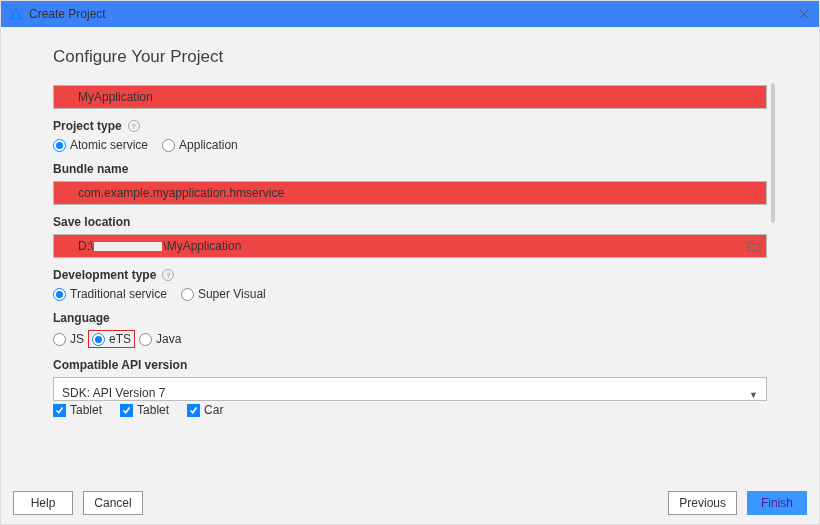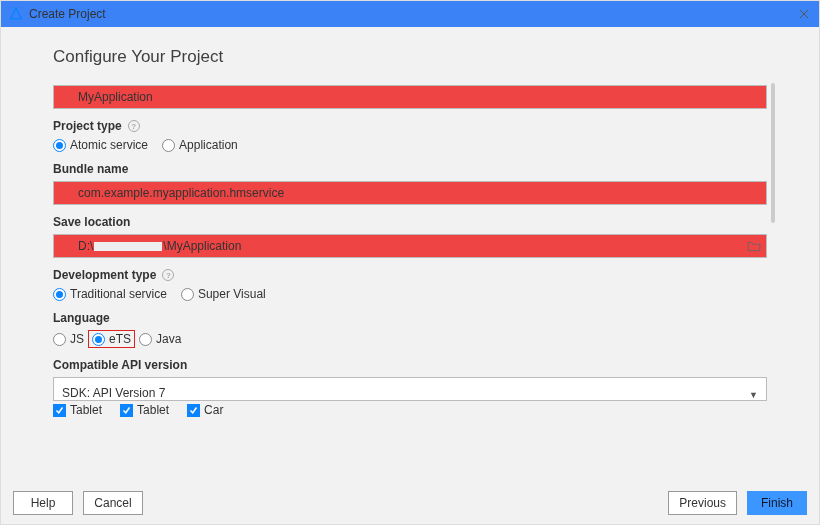--- a/index.html
+++ b/index.html
@@ -24,21 +24,21 @@
   .check { display: flex; align-items: center; gap: 4px; font-size: 12px; color: #333; cursor: pointer; margin-right: 14px; }
   .check-box { width: 13px; height: 13px; border: 1px solid #0a84ff; background: #0a84ff; display: flex; align-items: center; justify-content: center; }
   .check-box svg { width: 9px; height: 9px; }
   .select { width: 100%; height: 24px; border: 1px solid #bbb; background: #fff; font-size: 12px; padding: 0 8px; color: #333; display: flex; align-items: flex-end; justify-content: space-between; cursor: pointer; }
   .select .arrow { font-size: 9px; color: #555; }
   .highlight-box { border: 1.5px solid #d22; padding: 1px 3px; display: inline-flex; align-items: center; gap: 4px; }
   .scroll-indicator { position: absolute; right: 44px; top: 56px; width: 4px; height: 140px; background: #ccc; border-radius: 2px; }
   .footer { position: absolute; bottom: 0; left: 0; right: 0; height: 42px; display: flex; align-items: center; padding: 0 12px; background: #f2f2f2; gap: 10px; }
   .footer .spacer { flex: 1; }
   .btn { min-width: 60px; height: 24px; border: 1px solid #999; background: #fff; font-size: 12px; color: #333; cursor: pointer; padding: 0 10px; }
-  .btn.primary { background: #3b97ff; border-color: #3b97ff; color: #0f172a; }
+  .btn.primary { background: #3b97ff; border-color: #3b97ff; color: #4c1d95; }
   .masked { display: inline-block; width: 68px; height: 9px; background: #eee; vertical-align: middle; margin: 0 1px; }
 </style>
 </head>
 <body>
 
 <div class="titlebar">
   <svg class="logo" viewBox="0 0 24 24">
       <path fill="none" stroke="#0a84ff" stroke-width="2.5" d="M12 2 L21 20 H3 Z"></path>
     </svg>
   <div class="title">Create Project</div>

